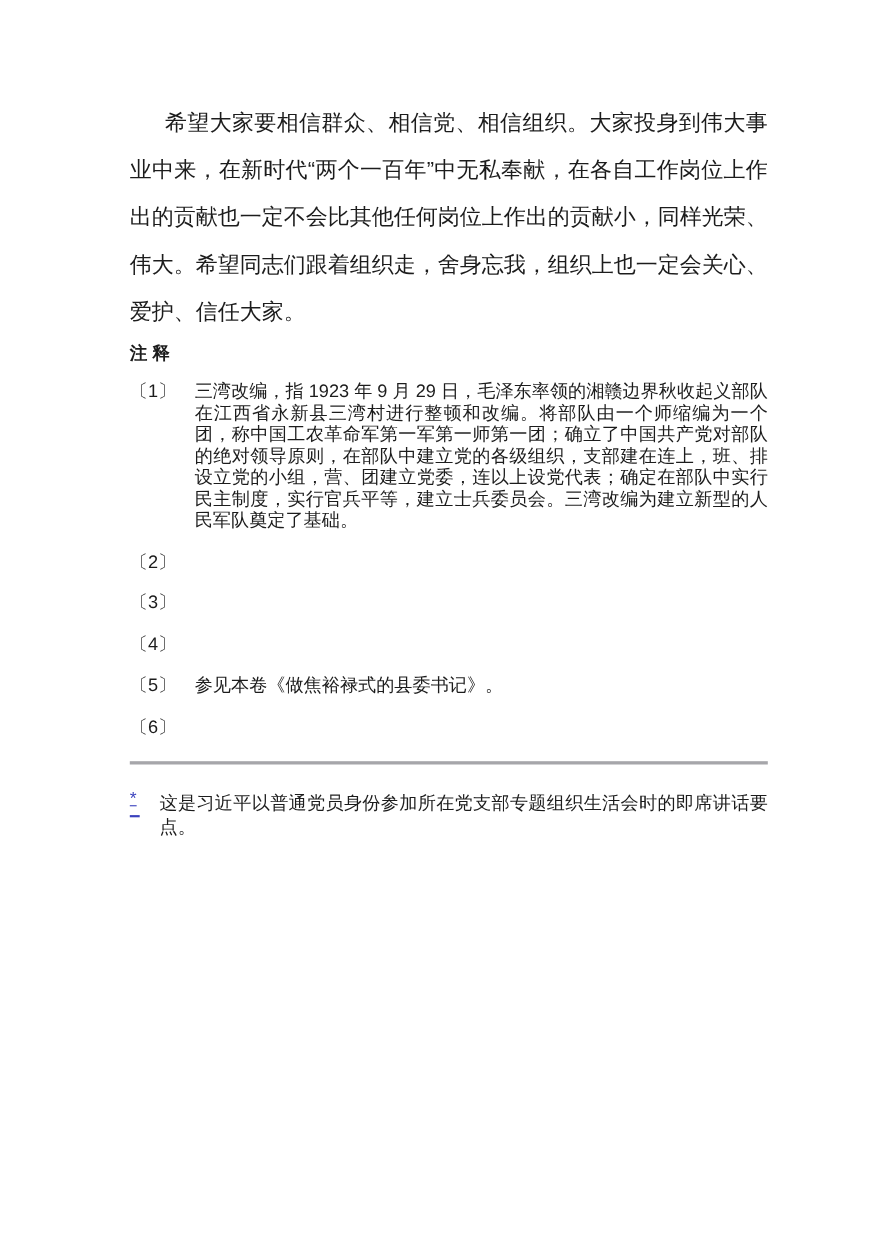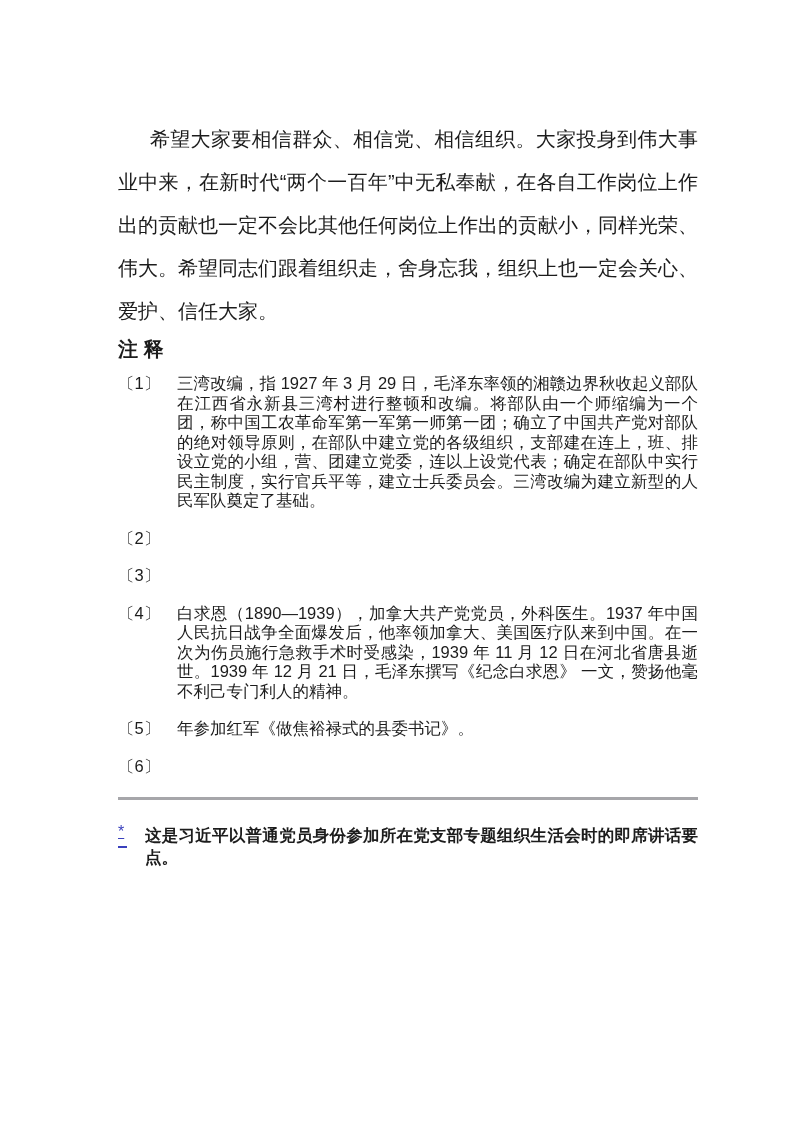--- a/index.html
+++ b/index.html
@@ -23,31 +23,31 @@
     overflow:hidden;
   }
   .content{
     position:absolute;
     left:118px;top:0;
     width:580px;
   }
   
   .lead{
     margin:0;
-    padding-top:118px;
+    padding-top:91px;
     font-size:20px;
     line-height:43px;
     text-indent:32px;
     text-align:justify;
     color:var(--text);
   }
   
   .notes-header{
     margin:7px 0 0 0;
-    font-size:20px;
+    font-size:16px;
     font-weight:700;
     line-height:18px;
     color:var(--text);
   }
   
   .notes{
     margin-top:16px;
   }
   .note-row{
     display:grid;
@@ -89,51 +89,49 @@
     font-size:16px;
     line-height:12px;
     cursor:pointer;
   }
   .marker-dash{
     width:9px;height:2px;
     background:var(--link);
   }
   .footnote-text{
     text-align:justify;
-    font-weight:bold;
   }
 </style>
 </head>
 <body>
 
 <div class="page">
   <div class="content">
 
     <p class="lead">希望大家要相信群众、相信党、相信组织。大家投身到伟大事业中来，在新时代“两个一百年”中无私奉献，在各自工作岗位上作出的贡献也一定不会比其他任何岗位上作出的贡献小，同样光荣、伟大。希望同志们跟着组织走，舍身忘我，组织上也一定会关心、爱护、信任大家。</p>
 
     <h3 class="notes-header">注 释</h3>
 
     <div class="notes">
         <div class="note-row">
           <span class="note-label">〔1〕</span>
-          <span class="note-text">三湾改编，指 1927 年 3 月 29 日，毛泽东率领的湘赣边界秋收起义部队在江西省永新县三湾村进行整顿和改编。将部队由一个师缩编为一个团，称中国工农革命军第一军第一师第一团；确立了中国共产党对部队的绝对领导原则，在部队中建立党的各级组织，支部建在连上，班、排设立党的小组，营、团建立党委，连以上设党代表；确定在部队中实行民主制度，实行官兵平等，建立士兵委员会。三湾改编为建立新型的人民军队奠定了基础。</span>
+          <span class="note-text">三湾改编，指 1923 年 9 月 29 日，毛泽东率领的湘赣边界秋收起义部队在江西省永新县三湾村进行整顿和改编。将部队由一个师缩编为一个团，称中国工农革命军第一军第一师第一团；确立了中国共产党对部队的绝对领导原则，在部队中建立党的各级组织，支部建在连上，班、排设立党的小组，营、团建立党委，连以上设党代表；确定在部队中实行民主制度，实行官兵平等，建立士兵委员会。三湾改编为建立新型的人民军队奠定了基础。</span>
         </div>
         <div class="note-row">
           <span class="note-label">〔2〕</span>
         </div>
         <div class="note-row">
           <span class="note-label">〔3〕</span>
         </div>
         <div class="note-row">
           <span class="note-label">〔4〕</span>
-          <span class="note-text">白求恩（1890—1939），加拿大共产党党员，外科医生。1937 年中国人民抗日战争全面爆发后，他率领加拿大、美国医疗队来到中国。在一次为伤员施行急救手术时受感染，1939 年 11 月 12 日在河北省唐县逝世。1939 年 12 月 21 日，毛泽东撰写《纪念白求恩》 一文，赞扬他毫不利己专门利人的精神。</span>
         </div>
         <div class="note-row">
           <span class="note-label">〔5〕</span>
-          <span class="note-text">年参加红军《做焦裕禄式的县委书记》。</span>
+          <span class="note-text">参见本卷《做焦裕禄式的县委书记》。</span>
         </div>
         <div class="note-row">
           <span class="note-label">〔6〕</span>
         </div>
       </div>
 
     <div class="divider"></div>
 
     <div class="footnote">
       <span class="marker-col">

